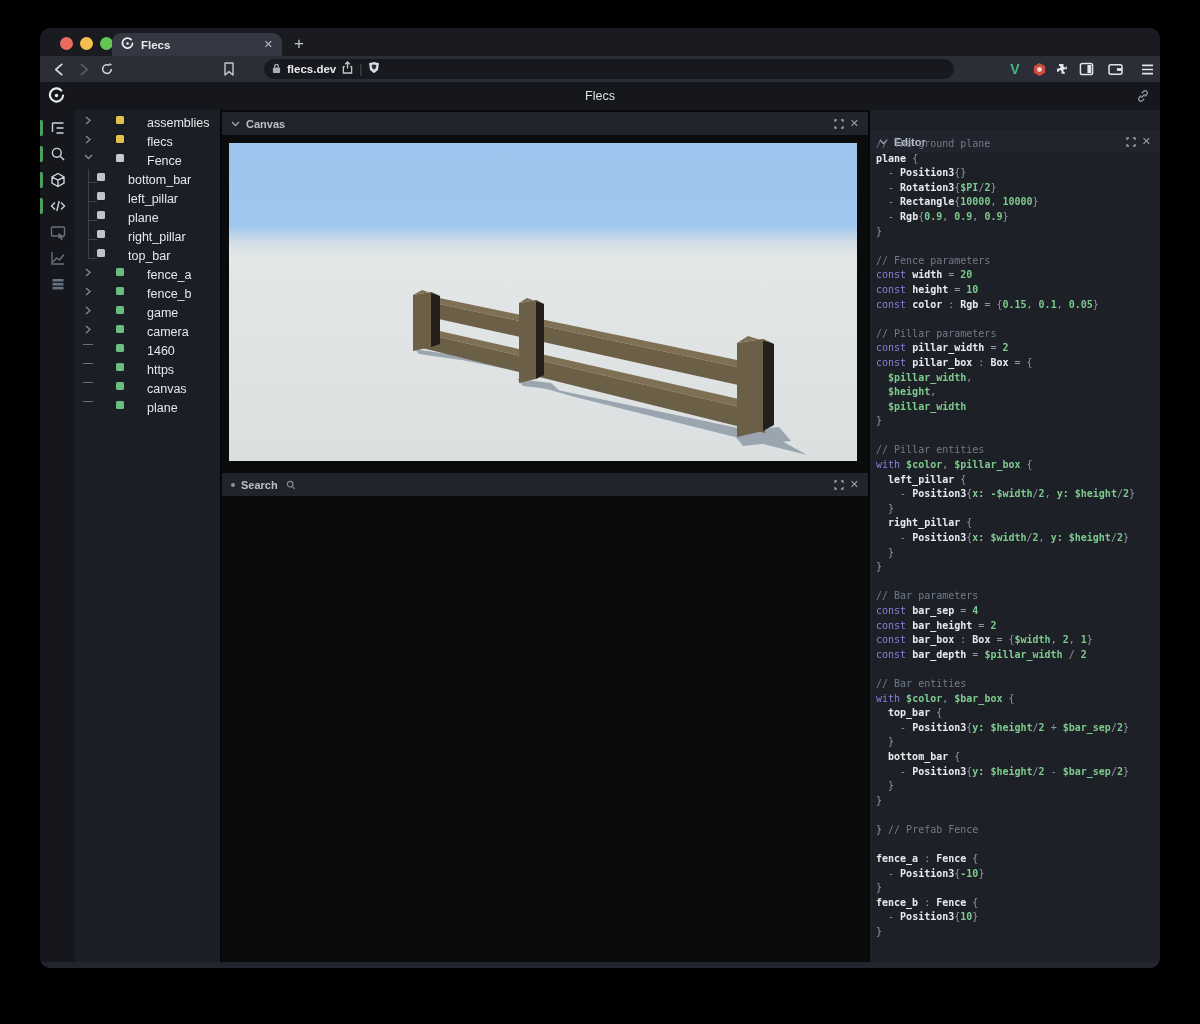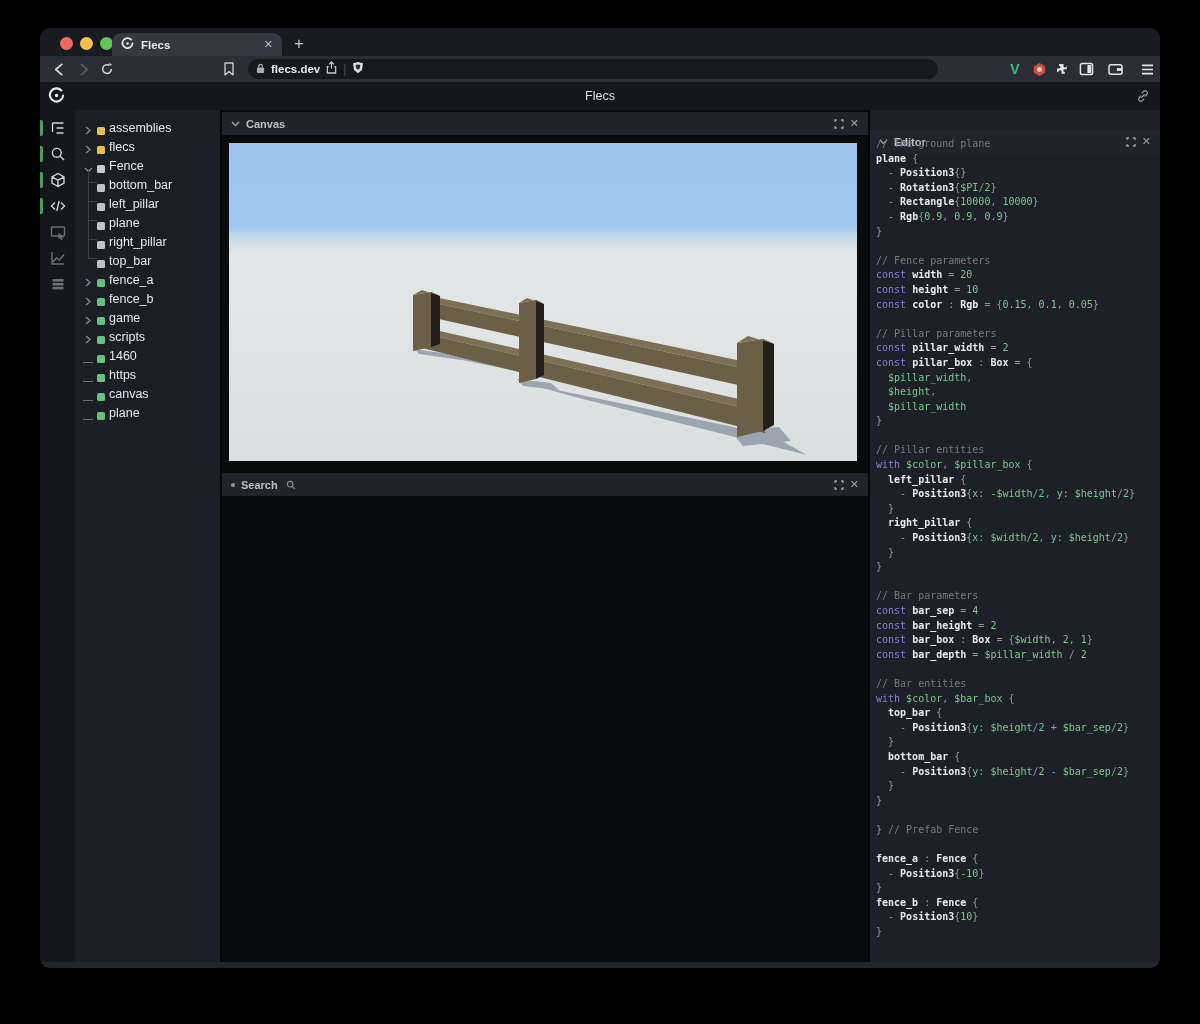--- a/index.html
+++ b/index.html
@@ -17,21 +17,21 @@
          background:#343842; border-radius:9px 9px 0 0; display:flex; align-items:center;
          padding:0 9px; gap:7px; }
   .tab-title { color:#e6e8ec; font-size:11.5px; font-weight:700; flex:1; }
   .tab-close { color:#b6bcc4; font-size:11px; }
   .newtab { position:absolute; left:254px; top:6px; color:#c3c8cf; font-size:17px; font-weight:300; }
 
   
   .toolbar { position:absolute; left:0; top:28px; width:100%; height:26px; background:#2b2e36; }
   .navic { position:absolute; top:4px; width:18px; height:18px; display:flex;
            align-items:center; justify-content:center; }
-  .urlbar { position:absolute; left:208px; top:3px; width:690px; height:20px; background:#17191e;
+  .urlbar { position:absolute; left:224px; top:3px; width:690px; height:20px; background:#17191e;
             border-radius:10px; display:flex; align-items:center; padding:10px 8px; gap:6px; }
   .url-domain { color:#e8eaee; font-size:11.5px; font-weight:700; }
   .url-path { color:#959ca7; font-size:11.5px; flex:1; white-space:nowrap; overflow:hidden; }
   .url-div { color:#4a4f59; font-size:12px; }
   .extic { position:absolute; top:4px; width:18px; height:18px; display:flex;
            align-items:center; justify-content:center; }
   .vue-v { color:#42b883; font-weight:700; font-size:14px; }
 
   
   .appheader { position:absolute; left:0; top:54px; width:100%; height:28px; background:#15171c; }
@@ -42,21 +42,21 @@
   .content { position:absolute; left:0; top:82px; width:100%; height:858px; }
   .iconbar { position:absolute; left:0; top:0; width:35px; height:100%; background:#15171c; padding-top:5px; }
   .ib-slot { position:relative; width:35px; height:26px; display:flex; align-items:center; justify-content:center; }
   .ib-slot svg { stroke:#68717f; fill:none; stroke-width:1.4; }
   .ib-slot svg .fillpart { fill:#68717f; stroke:none; }
   .ib-slot.active svg { stroke:#cfd4da; }
   .ib-pill { position:absolute; left:0; top:5px; width:3px; height:16px; border-radius:0 2px 2px 0;
              background:var(--accent-green,#4c9e61); }
 
   .treepanel { position:absolute; left:35px; top:0; width:145px; height:100%; background:#1b1e25; padding-top:6px; }
-  .trow { position:relative; height:19px; display:flex; align-items:flex-end; gap:4px; padding-left:8px;
+  .trow { position:relative; height:19px; display:flex; align-items:flex-start; gap:23px; padding-left:8px;
           color:#e6e8eb; font-size:12.5px; font-weight:500; cursor:default; }
   .tmark { width:10px; display:flex; align-items:center; justify-content:center; color:#848b96; }
   .tsq { width:8px; height:8px; border-radius:1.5px; flex:none; }
   .tgroup { position:relative; }
   .tgroup::before { content:""; position:absolute; left:13px; top:-4px; bottom:9px; width:1px; background:#3c424d; }
   .tgroup .trow { padding-left:22px; }
   .tgroup .trow::before { content:""; position:absolute; left:13px; top:9px; width:9px; height:1px; background:#3c424d; }
   .tdash { width:10px; height:1px; background:#6a7280; flex:none; }
 
   .midcol { position:absolute; left:182px; top:0; width:646px; height:100%; background:#0a0b0d; }
@@ -77,21 +77,21 @@
   .scene { position:absolute; left:7px; top:33px; width:628px; height:318px; }
 
   
   .code { position:absolute; left:6px; top:27px; right:2px; bottom:0;
           font-family:"DejaVu Sans Mono", monospace; font-size:10px; line-height:14.6px;
           white-space:pre; }
   .cl { height:14.6px; }
   .tk-cm { color:#717b89; }
   .tk-kw { color:var(--code-keyword,#8780d8); }
   .tk-id { color:#e8eaee; font-weight:700; }
-  .tk-gr { color:var(--code-green,#7dc98e); font-weight:400; }
+  .tk-gr { color:var(--code-green,#7dc98e); font-weight:700; }
   .tk-pu { color:#8f97a3; }
 
   .window-bottom { position:absolute; left:0; bottom:0; width:100%; height:6px; background:#22252d; }
 </style>
 </head>
 <body>
 
 <div class="window">
 
   <div class="tabstrip">
@@ -330,21 +330,21 @@
           <span class="tsq" style="background:#6cbd80"></span>
           <span>game</span>
         </div>
         <div class="trow">
           <span class="tmark">
             <svg width="6" height="9" viewBox="0 0 6 9">
               <path d="M1 1 L5 4.5 L1 8" fill="none" stroke="#848b96" stroke-width="1.3"></path>
             </svg>
           </span>
           <span class="tsq" style="background:#6cbd80"></span>
-          <span>scripts</span>
+          <span>camera</span>
         </div>
         <div class="trow">
           <span class="tdash"></span>
           <span class="tsq" style="background:#6cbd80"></span>
           <span>1460</span>
         </div>
         <div class="trow">
           <span class="tdash"></span>
           <span class="tsq" style="background:#6cbd80"></span>
           <span>https</span>

